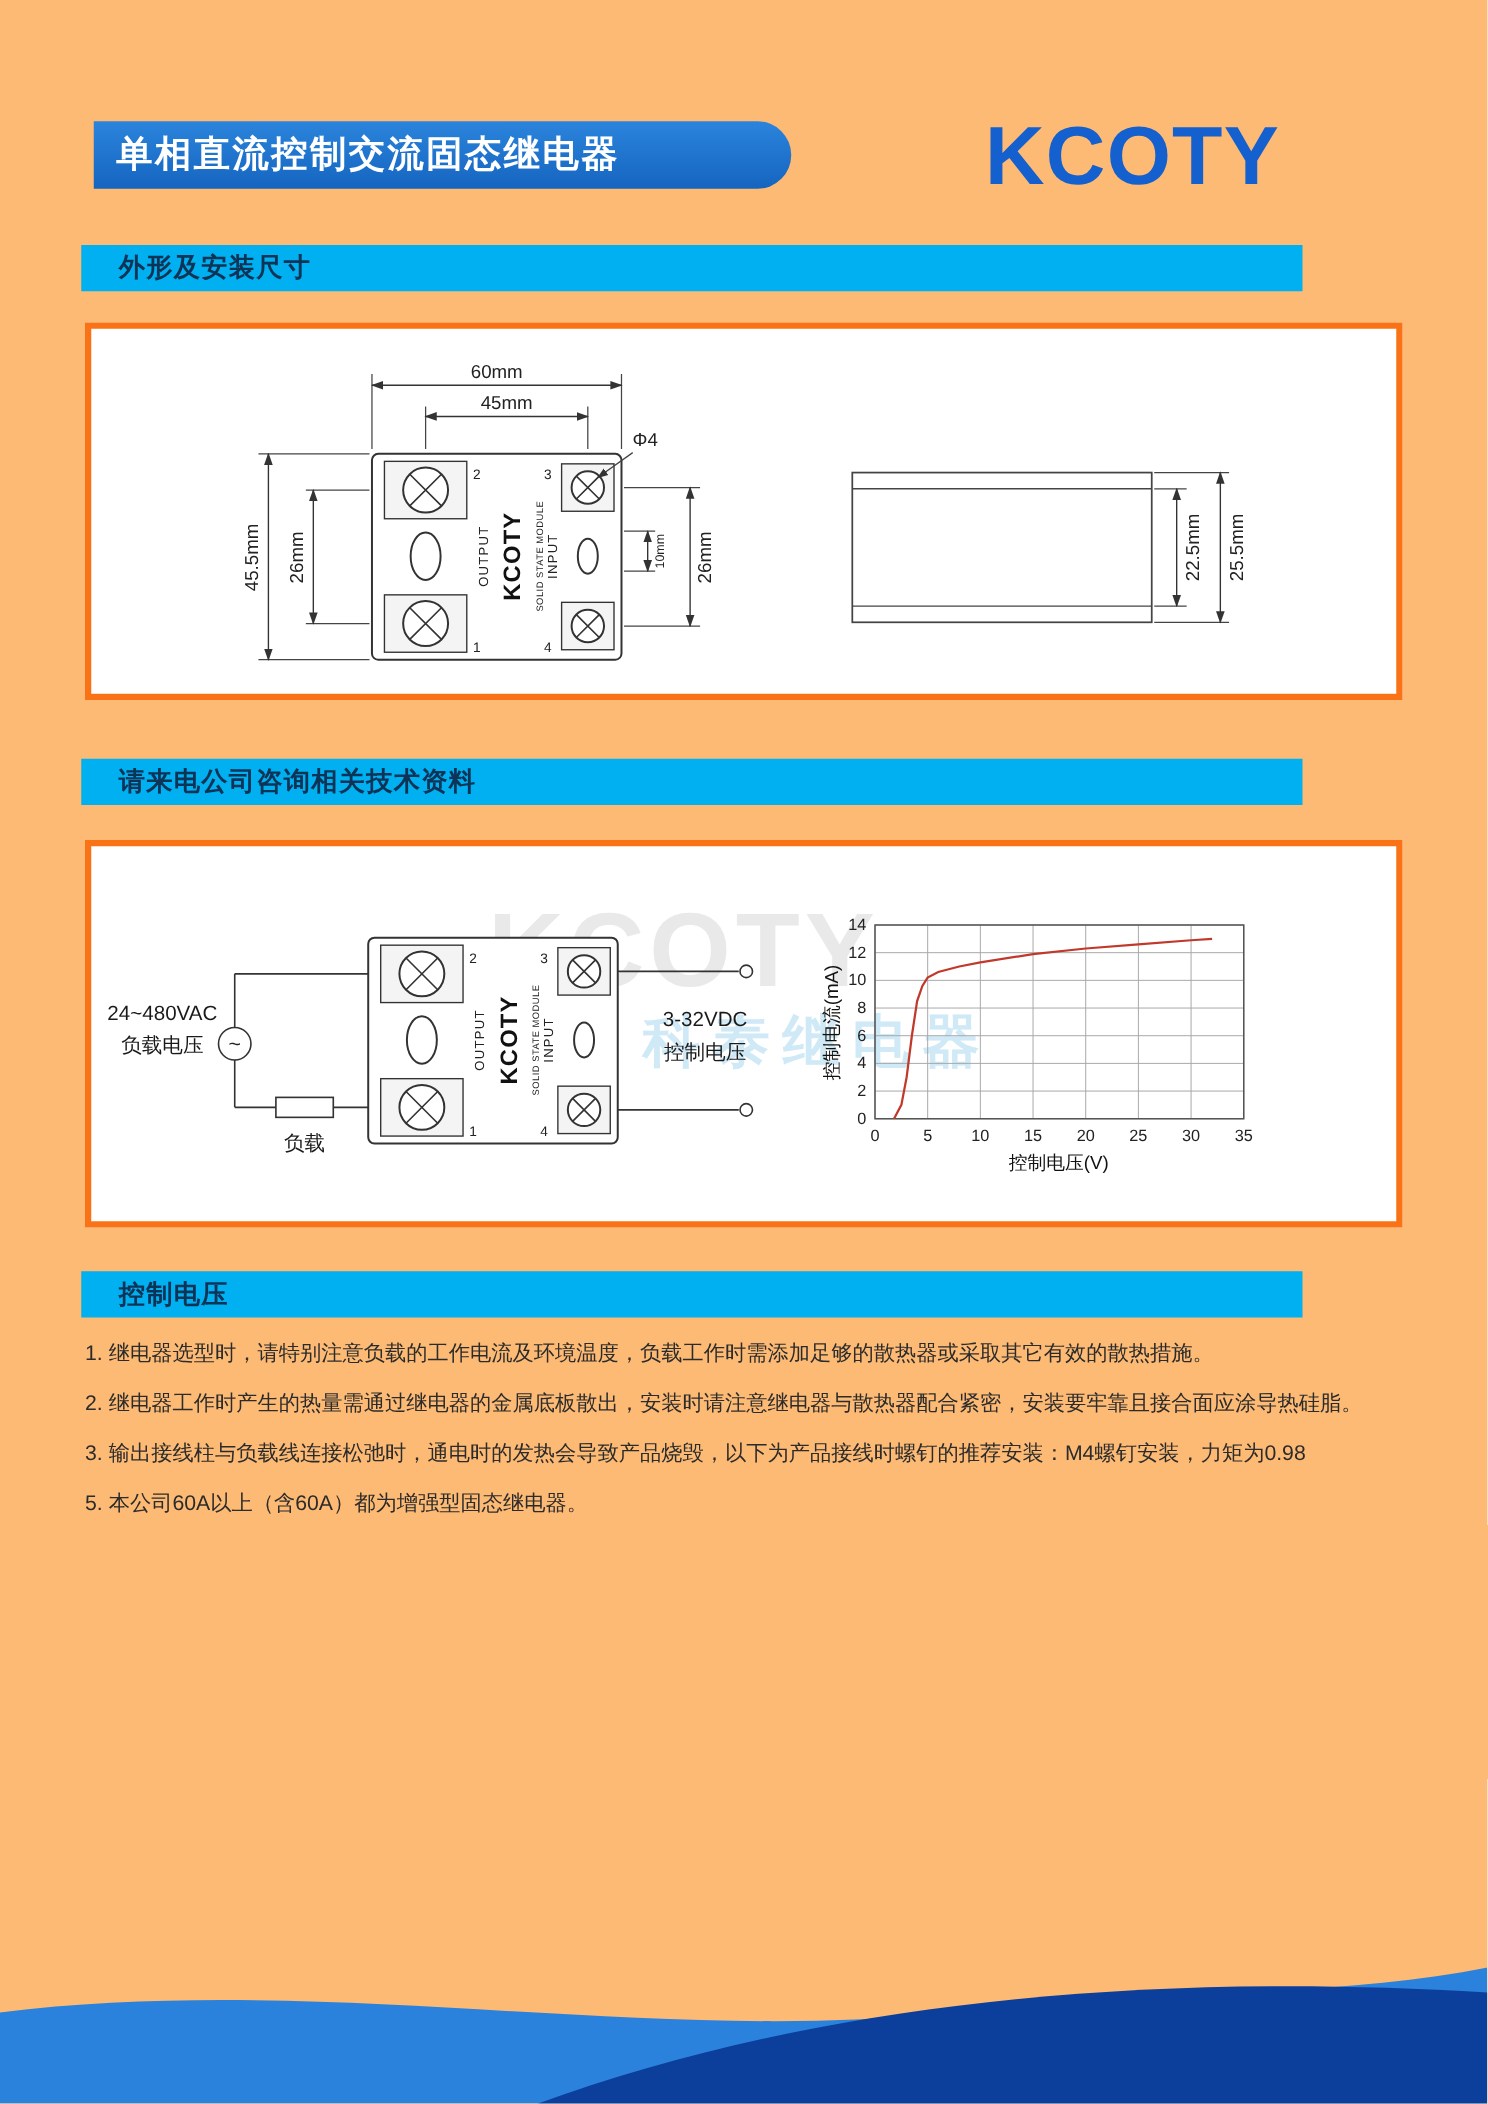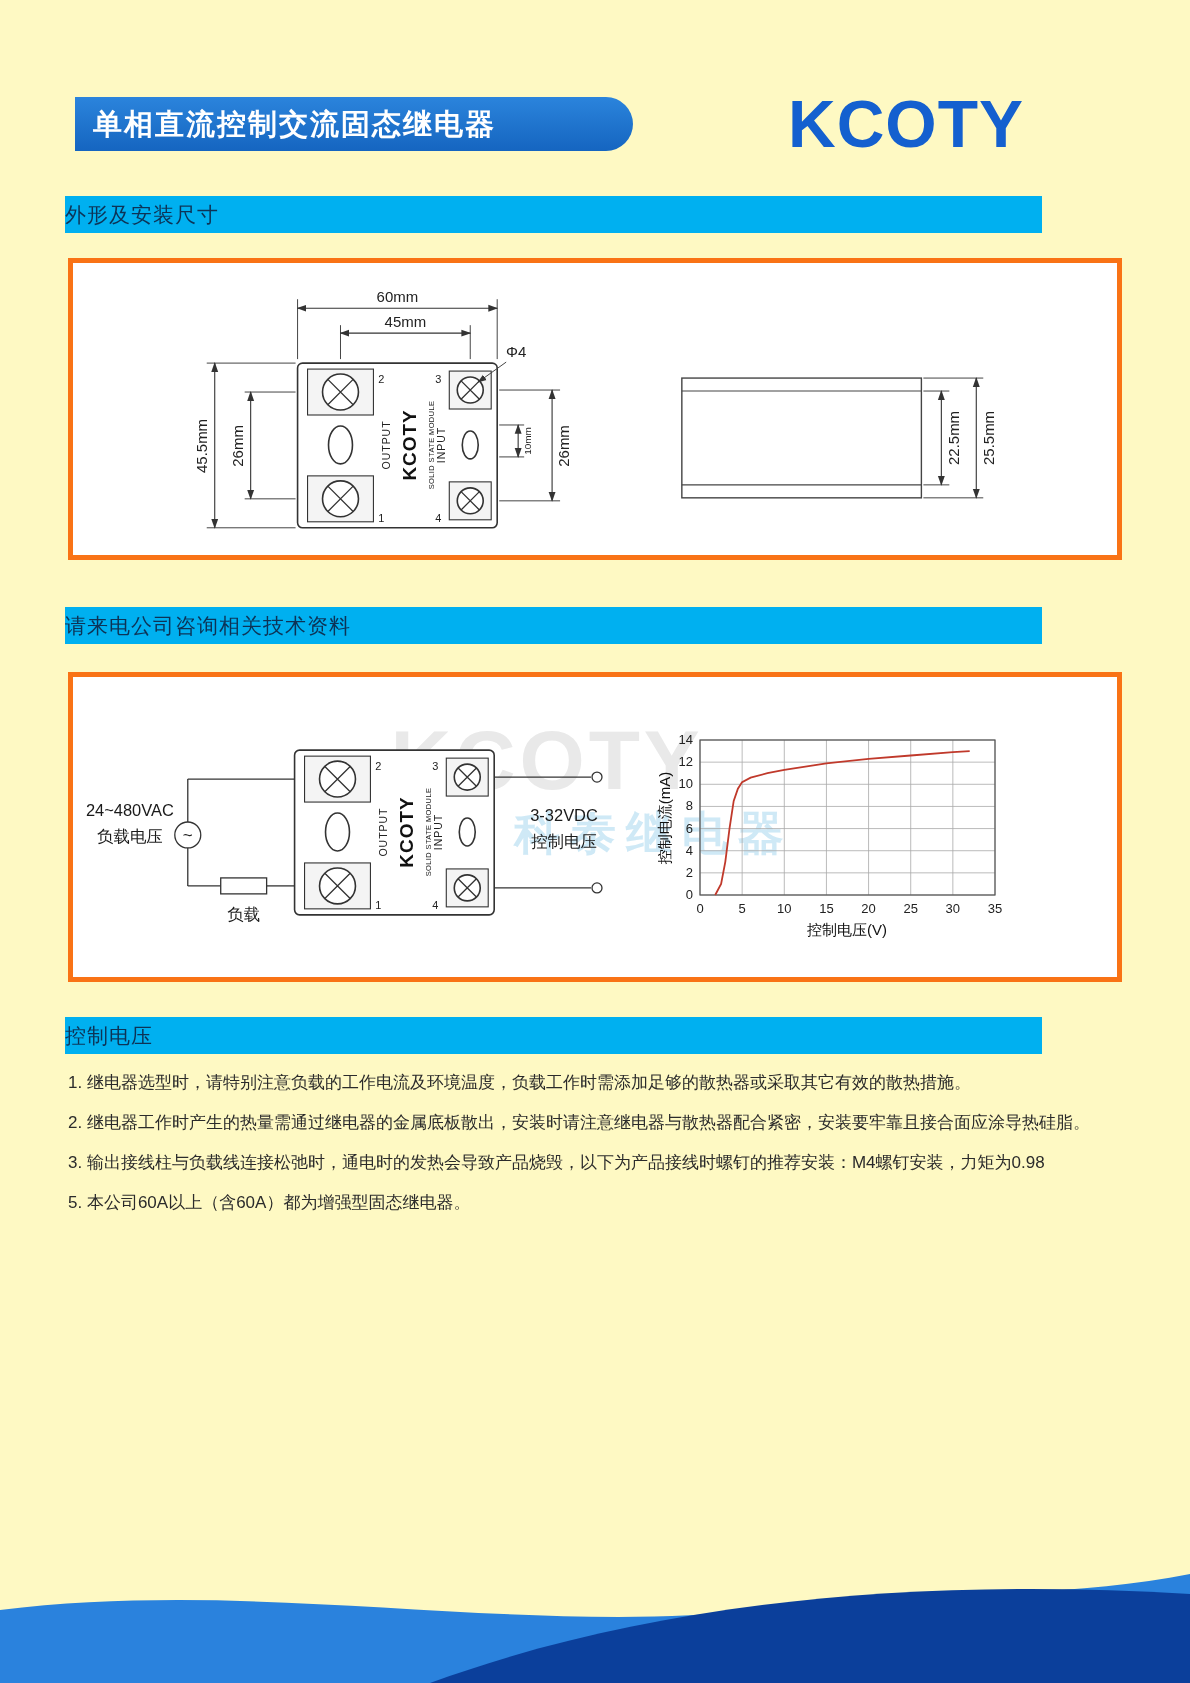--- a/index.html
+++ b/index.html
@@ -1,30 +1,30 @@
 <!DOCTYPE html>
 <html><head>
 <meta charset="utf-8">
 <style>
   * { margin:0; padding:0; box-sizing:border-box; }
   html,body { background:#ffffff; }
   body { font-family:"Liberation Sans","DejaVu Sans",sans-serif; }
-  .page { position:relative; width:1190px; height:1683px; margin:0 auto; background:#fef9c3; overflow:hidden; }
+  .page { position:relative; width:1190px; height:1683px; margin:0 auto; background:#fdba74; overflow:hidden; }
 
   
   .header-banner { position:absolute; left:75px; top:97px; width:558px; height:54px;
                    background:linear-gradient(180deg,#2b84dc,#1565c0); border-radius:0 28px 28px 0; }
   .header-title { display:block; line-height:54px; padding-left:18px; font-size:29px; font-weight:bold;
                   color:#ffffff; letter-spacing:2px; white-space:nowrap; }
   .logo { position:absolute; left:788px; top:86px; font-size:66px; font-weight:900;
           color:#1460cf; letter-spacing:1px; white-space:nowrap; }
 
   
   .sec-banner { position:absolute; left:65px; width:977px; height:37px; background:#00b0f0; }
-  .sec-banner span { display:block; line-height:37px; font-size:21px; font-weight:normal;
+  .sec-banner span { display:block; line-height:37px; padding-left:30px; font-size:21px; font-weight:bold;
                      color:#0d3356; letter-spacing:1px; white-space:nowrap; }
 
   
   .dia-box { position:absolute; left:68px; width:1054px; border:5px solid #f97316; background:#fff; }
 
   
   .mod-body { fill:#ffffff; stroke:#333; stroke-width:1.6; }
   .mod-pad  { fill:#f4f4f4; stroke:#333; stroke-width:1.1; }
   .mod-screw{ fill:#ffffff; stroke:#333; stroke-width:1.6; }
   .mod-line { stroke:#333; stroke-width:1.3; fill:none; }

